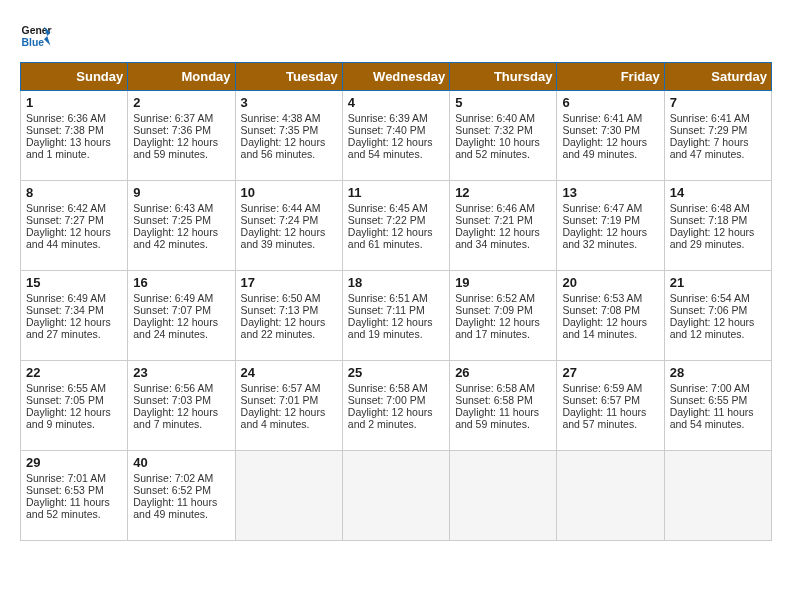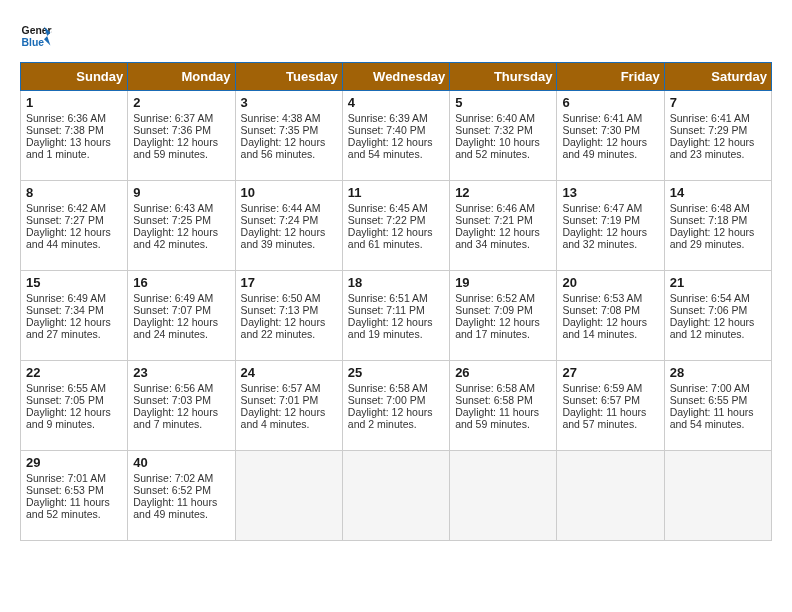--- a/index.html
+++ b/index.html
@@ -100,21 +100,21 @@
       </tr>
   </thead>
   <tbody id="calendar-body">
   <tr class="week-row">
         <td><span class="day-num">1</span><span>Sunrise: 6:36 AM</span><br><span>Sunset: 7:38 PM</span><br><span>Daylight: 13 hours and 1 minute.</span></td>
         <td><span class="day-num">2</span><span>Sunrise: 6:37 AM</span><br><span>Sunset: 7:36 PM</span><br><span>Daylight: 12 hours and 59 minutes.</span></td>
         <td><span class="day-num">3</span><span>Sunrise: 4:38 AM</span><br><span>Sunset: 7:35 PM</span><br><span>Daylight: 12 hours and 56 minutes.</span></td>
         <td><span class="day-num">4</span><span>Sunrise: 6:39 AM</span><br><span>Sunset: 7:40 PM</span><br><span>Daylight: 12 hours and 54 minutes.</span></td>
         <td><span class="day-num">5</span><span>Sunrise: 6:40 AM</span><br><span>Sunset: 7:32 PM</span><br><span>Daylight: 10 hours and 52 minutes.</span></td>
         <td><span class="day-num">6</span><span>Sunrise: 6:41 AM</span><br><span>Sunset: 7:30 PM</span><br><span>Daylight: 12 hours and 49 minutes.</span></td>
-        <td><span class="day-num">7</span><span>Sunrise: 6:41 AM</span><br><span>Sunset: 7:29 PM</span><br><span>Daylight: 12 hours and 23 minutes.</span></td>
+        <td><span class="day-num">7</span><span>Sunrise: 6:41 AM</span><br><span>Sunset: 7:29 PM</span><br><span>Daylight: 7 hours and 47 minutes.</span></td>
       </tr>
       <tr class="week-row">
         <td><span class="day-num">8</span><span>Sunrise: 6:42 AM</span><br><span>Sunset: 7:27 PM</span><br><span>Daylight: 12 hours and 44 minutes.</span></td>
         <td><span class="day-num">9</span><span>Sunrise: 6:43 AM</span><br><span>Sunset: 7:25 PM</span><br><span>Daylight: 12 hours and 42 minutes.</span></td>
         <td><span class="day-num">10</span><span>Sunrise: 6:44 AM</span><br><span>Sunset: 7:24 PM</span><br><span>Daylight: 12 hours and 39 minutes.</span></td>
         <td><span class="day-num">11</span><span>Sunrise: 6:45 AM</span><br><span>Sunset: 7:22 PM</span><br><span>Daylight: 12 hours and 61 minutes.</span></td>
         <td><span class="day-num">12</span><span>Sunrise: 6:46 AM</span><br><span>Sunset: 7:21 PM</span><br><span>Daylight: 12 hours and 34 minutes.</span></td>
         <td><span class="day-num">13</span><span>Sunrise: 6:47 AM</span><br><span>Sunset: 7:19 PM</span><br><span>Daylight: 12 hours and 32 minutes.</span></td>
         <td><span class="day-num">14</span><span>Sunrise: 6:48 AM</span><br><span>Sunset: 7:18 PM</span><br><span>Daylight: 12 hours and 29 minutes.</span></td>
       </tr>

